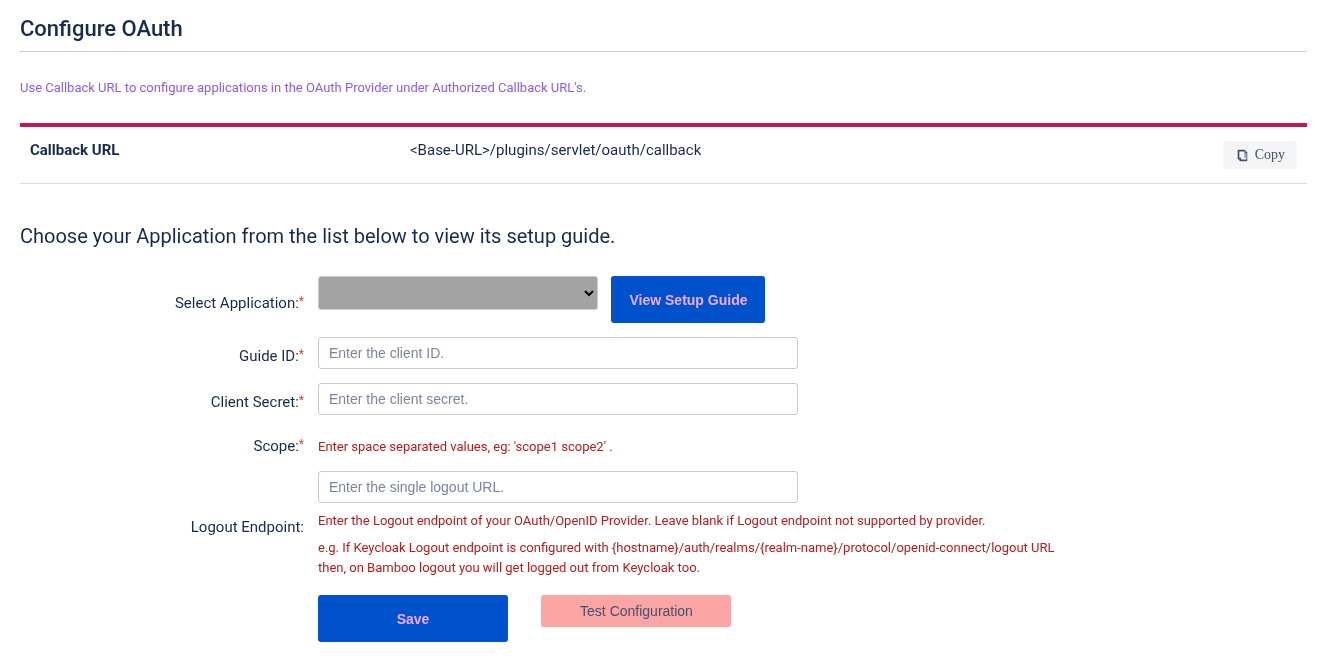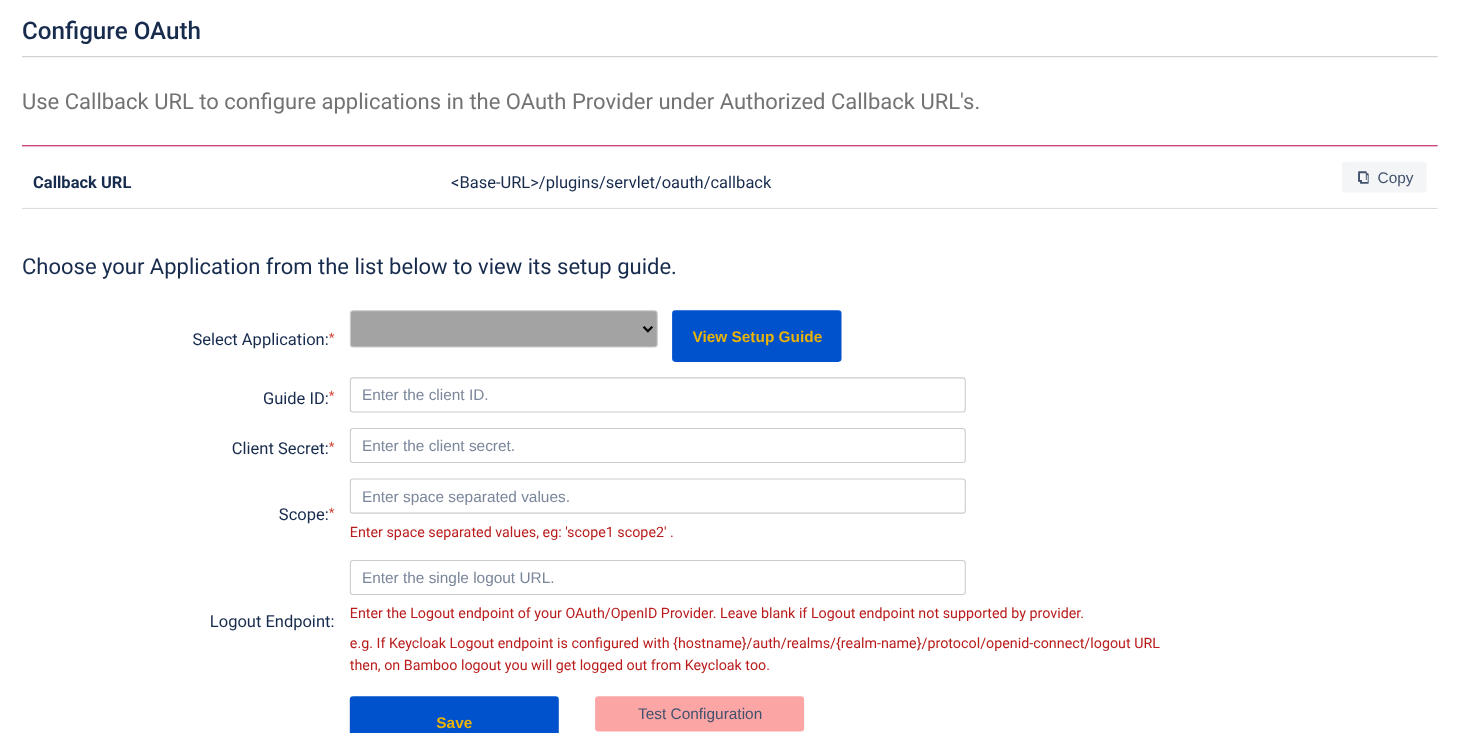--- a/index.html
+++ b/index.html
@@ -16,29 +16,29 @@
     font-weight: 500;
     margin: 0 0 10px 0;
     color: #172B4D;
   }
   hr.divider {
     border: none;
     border-top: 1px solid #ccc;
     margin: 8px 0 28px 0;
   }
   p.intro {
-    font-size: 20px;
-    color: #737373;
+    font-size: 13px;
+    color: #8b5cf6;
     margin: 0 0 28px 0;
   }
   .callback-row {
     display: flex;
-    align-items: flex-end;
+    align-items: flex-start;
     padding: 14px 10px;
-    border-top: 1px solid #be185d;
+    border-top: 4px solid #be185d;
     border-bottom: 1px solid #ddd;
   }
   .callback-label {
     font-weight: 700;
     font-size: 15px;
     width: 380px;
     flex-shrink: 0;
   }
   .callback-url {
     flex: 1;
@@ -48,20 +48,21 @@
     display: inline-flex;
     align-items: center;
     gap: 6px;
     background: #f4f5f7;
     border: none;
     border-radius: 3px;
     padding: 6px 12px;
     font-size: 14px;
     color: #42526E;
     cursor: pointer;
+    font-family: Liberation Serif, serif;
   }
   .copy-btn svg { width: 14px; height: 14px; fill: #42526E; }
   p.subintro {
     font-size: 20px;
     margin: 40px 0 28px 0;
     color: #172B4D;
   }
   .form-row {
     display: flex;
     align-items: center;
@@ -88,21 +89,21 @@
     border-radius: 3px;
     padding: 16px 8px;
     font-size: 14px;
     background: #a3a3a3;
     margin-right: 10px;
     vertical-align: top;
   }
   .btn-primary {
     display: inline-block;
     background: #0052CC;
-    color: #eab308;
+    color: #f0abfc;
     border: none;
     border-radius: 3px;
     padding: 16px 18px;
     height: 47px;
     font-size: 14px;
     font-weight: 600;
     cursor: pointer;
     vertical-align: top;
   }
   .btn-primary.wide { width: 190px; }
@@ -113,21 +114,21 @@
     border: none;
     border-radius: 3px;
     padding: 0 18px;
     height: 32px;
     font-size: 14px;
     cursor: pointer;
     width: 190px;
     margin-left: 30px;
   }
   input.text-input {
-    width: 560px;
+    width: 480px;
     height: 32px;
     border: 1px solid #ccc;
     border-radius: 3px;
     padding: 0 10px;
     font-size: 14px;
   }
   input.text-input::placeholder { color: #7a869a; }
   .help-text {
     font-size: 13px;
     color: #b91c1c;
@@ -186,21 +187,20 @@
   <div class="form-control-area">
     <input type="text" class="text-input" placeholder="Enter the client secret." style="">
   </div>
 </div>
 
 <div class="form-row">
   <div class="form-label">
     <span>Scope:</span><span class="req">*</span>
   </div>
   <div class="form-control-area">
-    <input type="text" class="text-input" placeholder="Enter space separated values." style="">
     <div class="help-text">Enter space separated values, eg: 'scope1 scope2' .</div>
   </div>
 </div>
 
 <div class="form-row">
   <div class="form-label">
     <span>Logout Endpoint:</span>
   </div>
   <div class="form-control-area">
     <input type="text" class="text-input" placeholder="Enter the single logout URL." style="">

